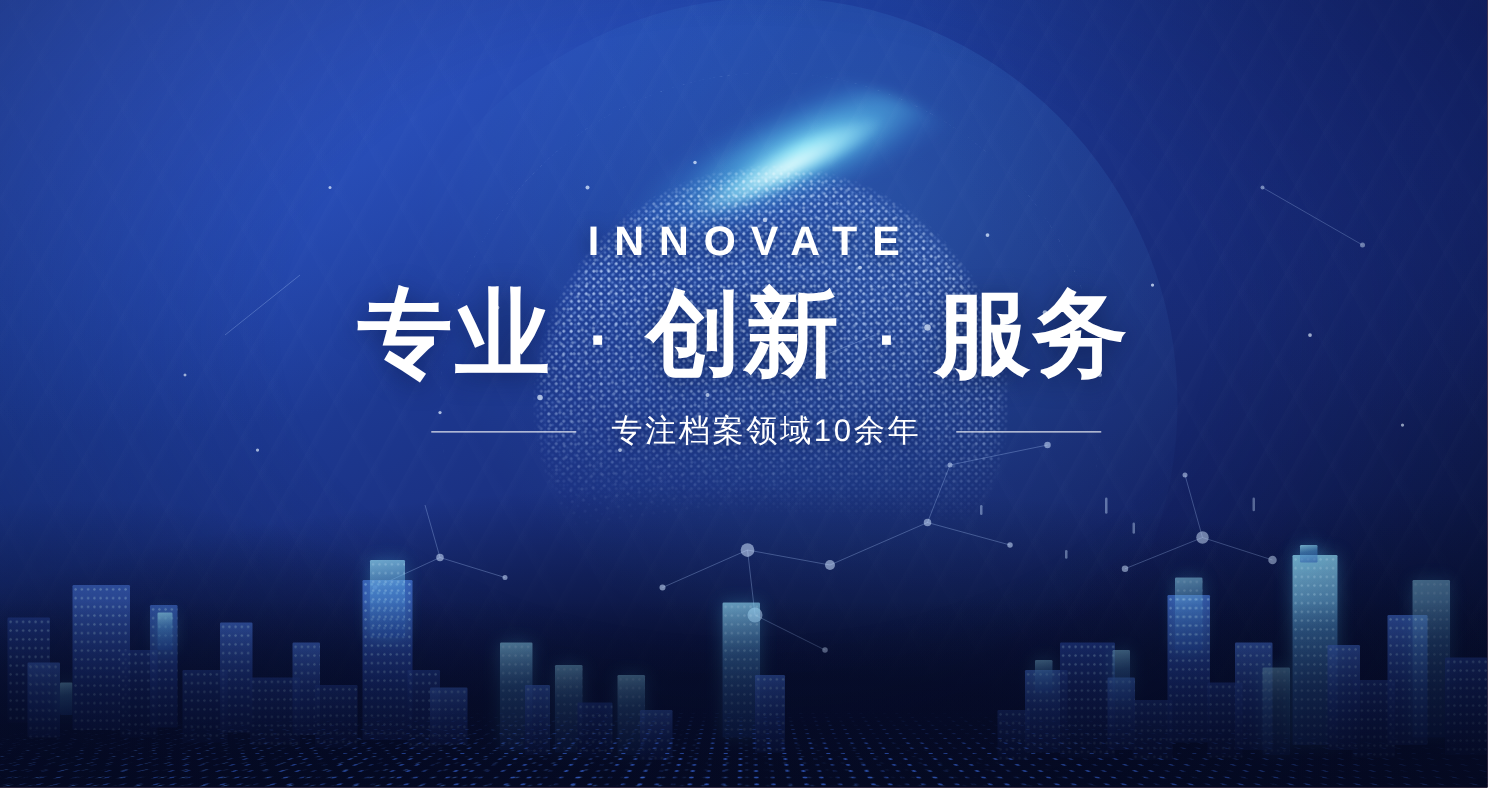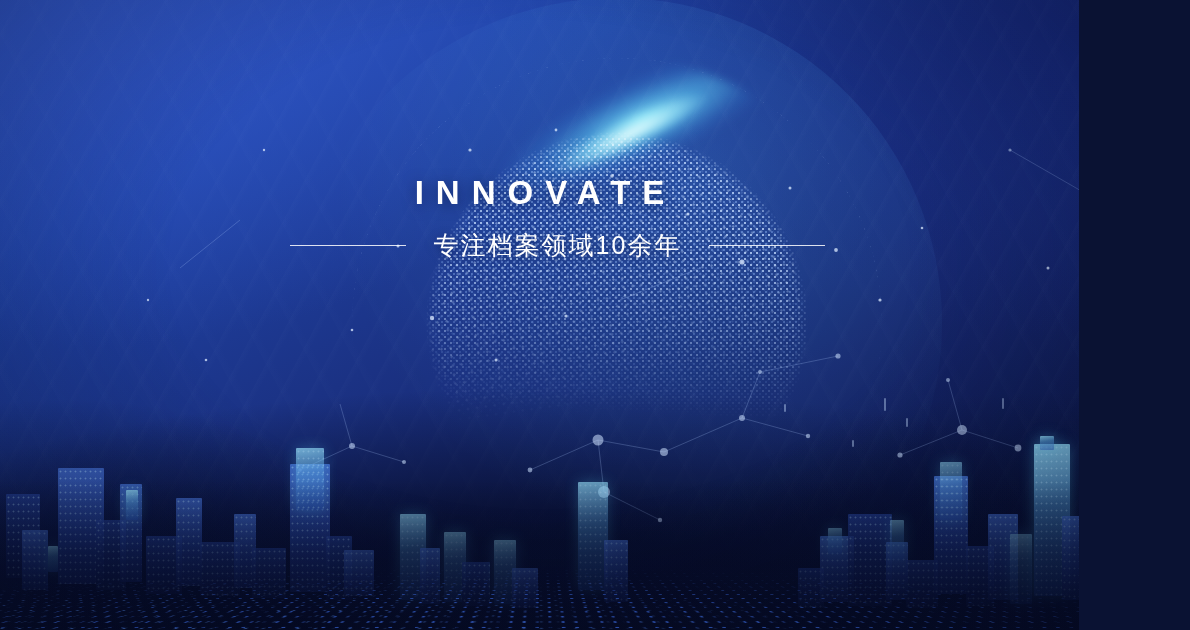--- a/index.html
+++ b/index.html
@@ -1,21 +1,21 @@
 <!DOCTYPE html>
 <html lang="zh"><head>
 <meta charset="utf-8">
 <title>Banner</title>
 <style>
   html,body{margin:0;padding:0;background:#0a1233;}
   *{box-sizing:border-box;}
 
   .stage{
     position:relative;
-    width:1079px;height:630px;
+    width:1190px;height:630px;
     overflow:hidden;
     font-family:"Liberation Sans","DejaVu Sans",sans-serif;
     background:#7f1d1d;
   }
 
   
   .bg-base{
     position:absolute;inset:0;
     background:
       radial-gradient(ellipse 900px 620px at 8% -6%, #3258c8 0%, rgba(50,88,200,0) 62%),
@@ -447,20 +447,27 @@
 
   <div class="wave"></div>
   <div class="wave2"></div>
 
   <div class="vignette"></div>
 
   <div class="content">
 
     <div class="eyebrow">INNOVATE</div>
 
+    <div class="headline">
+      <span>专业</span>
+      <span class="sep">·</span>
+      <span>创新</span>
+      <span class="sep">·</span>
+      <span>服务</span>
+    </div>
 
     <div class="subrow">
       <span class="rule"></span>
       <span class="subtitle">专注档案领域10余年</span>
       <span class="rule"></span>
     </div>
 
   </div>
 </div>
 

